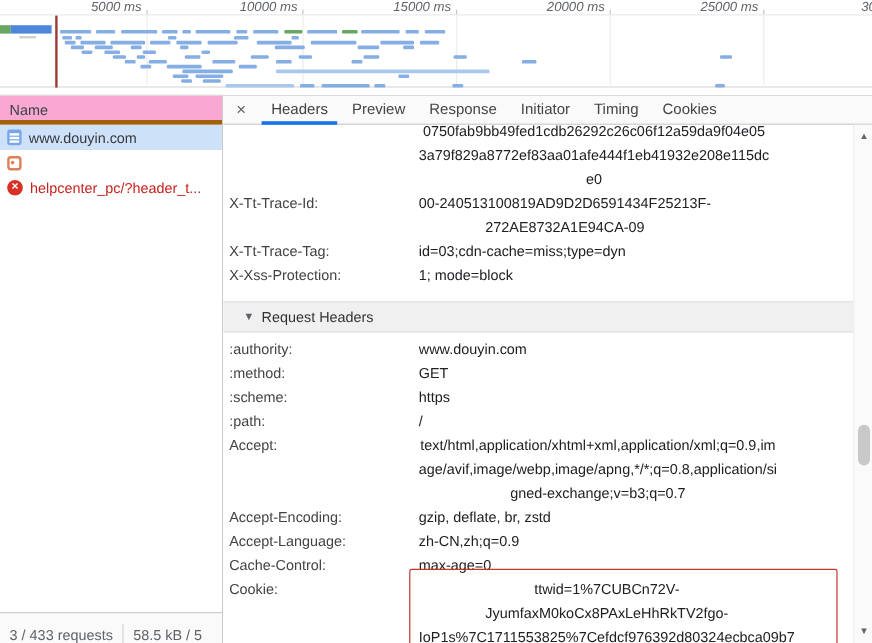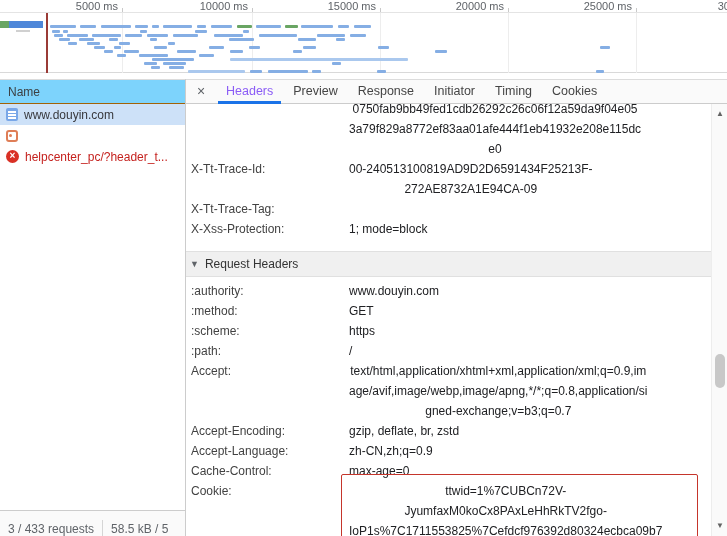--- a/index.html
+++ b/index.html
@@ -4,32 +4,32 @@
 <style>
   * { margin:0; padding:0; box-sizing:border-box; }
   html,body { background:#fff; }
   #app {
     position:relative; width:727px; height:536px; overflow:hidden;
     font-family:"Liberation Sans", sans-serif; background:#fff; color:#202124;
   }
   
   #ruler { position:absolute; left:0; top:0; width:727px; height:13px;
            background:#fff; border-bottom:1px solid #e4e4e4; }
-  .ovw-lbl { position:absolute; top:0; font-size:11px; line-height:12px; color:#5f6368; white-space:nowrap; }
+  .ovw-lbl { position:absolute; top:0; font-size:11px; line-height:12px; color:#5f6368; white-space:nowrap;font-style:italic; }
   .tick { position:absolute; bottom:0; width:1px; height:4px; background:#c9c9c9; }
   #waterfall { position:absolute; left:0; top:13px; width:727px; height:60px;
                background:#fff; border-bottom:1px solid #d9d9d9; }
   .grid { position:absolute; top:0; width:1px; height:60px; background:#ededed; }
   .evt-line { position:absolute; top:0; width:2px; height:60px; }
   .wbar { position:absolute; height:3px; border-radius:1px; }
   .selbar-g, .selbar-b { position:absolute; }
   .sel-sub { position:absolute; background:#d0d0d0; }
   
   #name-header { position:absolute; left:0; top:79px; width:185px; height:25px;
-                 background:#7dd3fc; border-top:1px solid #dcdcdc; border-bottom:1px solid #a16207;
+                 background:#f9a8d4; border-top:1px solid #dcdcdc; border-bottom:4px solid #a16207;
                  font-size:12px; color:#3c4043; line-height:24px; padding-left:8px; }
   #v-divider { position:absolute; left:185px; top:79px; width:1px; height:457px; background:#ccc; }
   
   #request-list { position:absolute; left:0; top:104px; width:185px; height:406px; background:#fff; overflow:hidden; }
   .req-row { display:flex; align-items:center; height:21px; padding-left:6px;
              font-size:12px; color:#38383d; white-space:nowrap; overflow:hidden; cursor:default; }
   .req-row.sel { background:#cde1f8; }
   .req-row.err { color:#c5221f; }
   .req-icon { flex:0 0 auto; margin-right:6px; }
   .icon-document { width:12px; height:13px; background:#79a7e8; border-radius:2px; position:relative; }
@@ -46,31 +46,31 @@
   #status-bar .sb-item { padding:0 8px; }
   #status-bar .sb-sep { width:1px; height:16px; background:#d5d5d5; flex:0 0 auto; }
   
   #details { position:absolute; left:186px; top:79px; width:541px; height:457px;
              background:#fff; overflow:hidden; }
   #tabbar { position:absolute; left:0; top:0; width:541px; height:25px;
             background:#fafafa; border-top:1px solid #dcdcdc; border-bottom:1px solid #ccc;
             display:flex; align-items:stretch; }
   #close-btn { width:30px; text-align:center; font-size:14px; color:#5f6368; line-height:23px; cursor:pointer; }
   .tab { padding:0 10px; font-size:12.5px; line-height:23px; color:#454545; position:relative; cursor:pointer; }
-  .tab.sel { color:#8b5cf6; }
+  .tab.sel { color:#404040; }
   .tab.sel::after { content:""; position:absolute; left:2px; right:2px; bottom:-1px; height:3px; background:#1a73e8; }
   #detail-content { position:absolute; left:0; top:25px; width:525px; height:432px; overflow:hidden; }
   #detail-inner { margin-top:-5px; }
   .drow { display:flex; font-size:12px; line-height:20px; }
   .dkey { flex:0 0 163px; padding-left:5px; color:#424242; white-space:nowrap; }
   .dval { color:#202124; white-space:pre; }
   .dval div { line-height:20px;text-align:center; }
   .dsection { height:26px; line-height:25px; margin:12px 0 4px 0; background:#f0f0f0;
               border-top:1px solid #e0e0e0; border-bottom:1px solid #e0e0e0;
-              font-size:12px; color:#333; padding-left:4px; cursor:pointer; }
+              font-size:12px; color:#333; padding-left:17px; cursor:pointer; }
   .dsection .tri { display:inline-block; font-size:9px; color:#5f6368; margin-right:6px; transform:translateY(-1px); }
   #redbox { position:absolute; left:155px; top:395px; width:357px; height:75px;
             border:1px solid #c5352b; border-radius:2px; pointer-events:none; }
   
   #scrollbar { position:absolute; right:0; top:25px; width:16px; height:432px;
                background:#fafafa; border-left:1px solid #ededed; }
   .scroll-arrow { position:absolute; left:0; width:16px; text-align:center; font-size:8px; color:#636363; cursor:pointer; }
   #scroll-up { top:5px; }
   #scroll-down { bottom:6px; }
   #scroll-thumb { position:absolute; left:3px; width:10px; top:250px; height:34px;
@@ -219,20 +219,21 @@
           <div class="drow">
             <div class="dkey"></div>
             <div class="dval"><div>0750fab9bb49fed1cdb26292c26c06f12a59da9f04e05</div><div>3a79f829a8772ef83aa01afe444f1eb41932e208e115dc</div><div>e0</div></div>
           </div>
           <div class="drow">
             <div class="dkey">X-Tt-Trace-Id:</div>
             <div class="dval"><div>00-240513100819AD9D2D6591434F25213F-</div><div>272AE8732A1E94CA-09</div></div>
           </div>
           <div class="drow">
             <div class="dkey">X-Tt-Trace-Tag:</div>
+            <div class="dval"><div>id=03;cdn-cache=miss;type=dyn</div></div>
           </div>
           <div class="drow">
             <div class="dkey">X-Xss-Protection:</div>
             <div class="dval"><div>1; mode=block</div></div>
           </div>
           <div class="dsection"><span class="tri">▼</span><span>Request Headers</span></div>
           <div class="drow">
             <div class="dkey">:authority:</div>
             <div class="dval"><div>www.douyin.com</div></div>
           </div>

